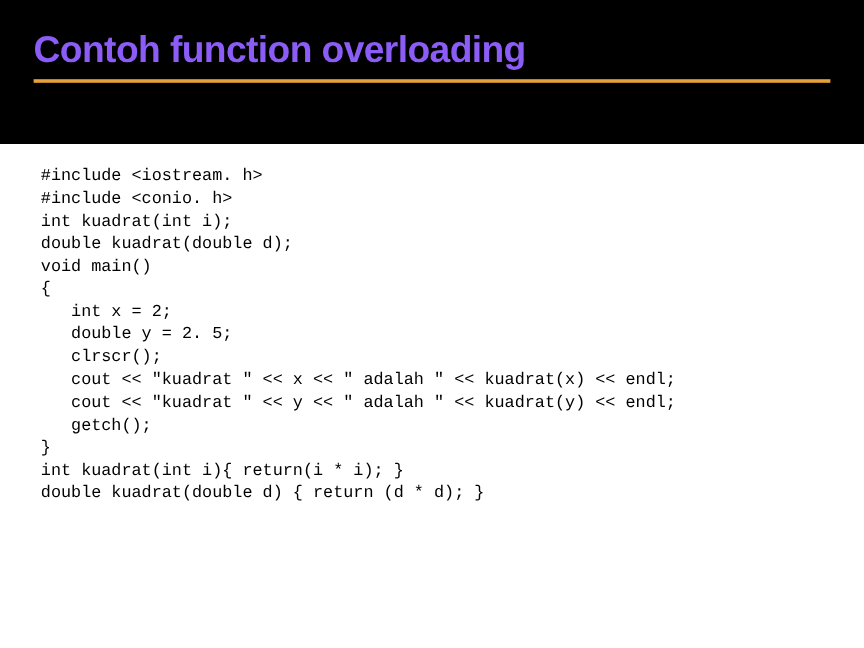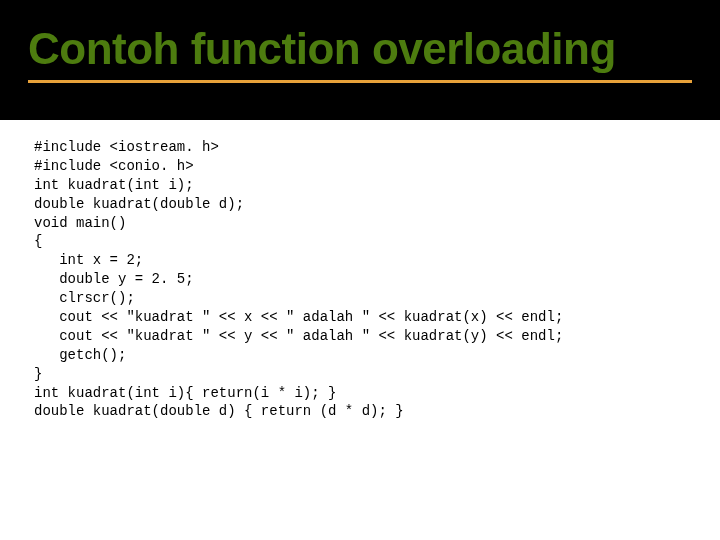--- a/index.html
+++ b/index.html
@@ -9,22 +9,22 @@
       background: #ffffff;
       overflow: hidden;
       font-family: Arial, sans-serif;
     }
     .header {
       background: #000000;
       padding: 24px 28px 4px 28px;
       height: 120px;
     }
     .title {
-      color: #4d7c0f;
-      font-size: 44px;
+      color: #8b5cf6;
+      font-size: 31px;
       font-weight: bold;
       letter-spacing: -0.5px;
     }
     .underline {
       height: 3px;
       background: #e8a23a;
       margin-top: 6px;
     }
     .content {
       padding: 18px 34px;

